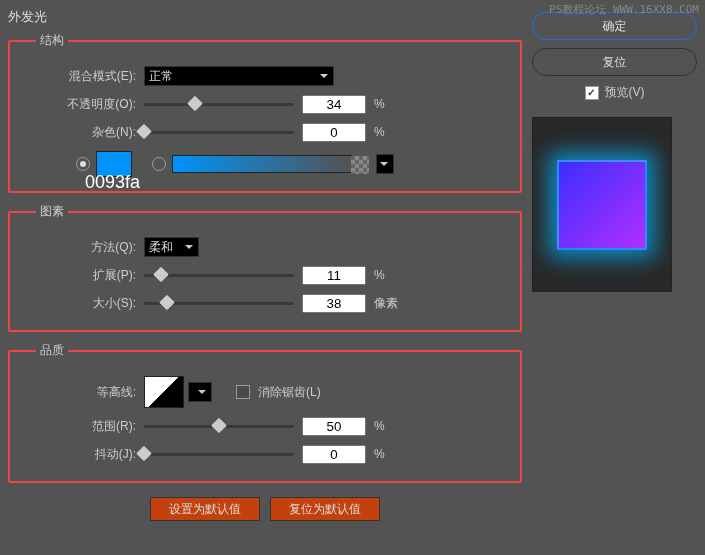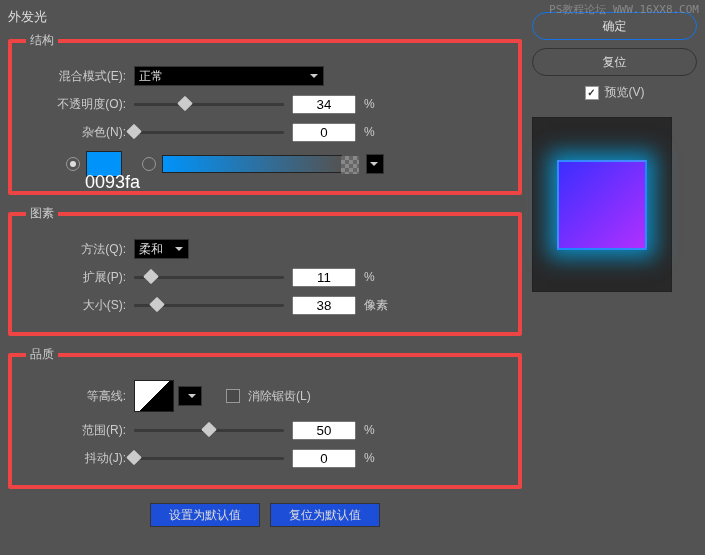--- a/index.html
+++ b/index.html
@@ -2,21 +2,21 @@
 <html><head>
 <meta charset="utf-8">
 <style>
 *{box-sizing:border-box;margin:0;padding:0}
 body{background:#535353;font-family:"Microsoft YaHei",sans-serif;font-size:12px;color:#ccc;width:705px;height:555px;position:relative;overflow:hidden}
 .watermark{position:absolute;top:2px;right:6px;font-size:11px;color:#888;font-family:monospace}
 .main{display:flex;padding:8px;gap:10px;height:100%}
 .left{flex:1;display:flex;flex-direction:column;gap:4px}
 .right{width:165px;display:flex;flex-direction:column;gap:8px;padding-top:4px}
 .title{font-size:13px;color:#ddd;margin-bottom:2px}
-fieldset{border:4px solid #ef4444;border-radius:2px;padding:10px 16px;position:relative}
+fieldset{border:2px solid #ef4444;border-radius:2px;padding:10px 28px;position:relative}
 legend{color:#ccc;font-size:12px;padding:0 4px;margin-left:-2px}
 .sec2{margin-top:6px}
 .row{display:flex;align-items:center;gap:8px;margin:6px 0;height:22px}
 .lbl{width:98px;text-align:right;color:#ccc}
 select,input[type=text]{background:#000000;border:1px solid #333;color:#ddd;height:20px;padding:0 4px;font-size:12px}
 select{appearance:none;padding-right:18px;position:relative}
 .sel-wrap{position:relative;display:inline-block}
 .sel-wrap::after{content:"";position:absolute;right:6px;top:8px;border-left:4px solid transparent;border-right:4px solid transparent;border-top:4px solid #ccc;pointer-events:none}
 .sel-wide{width:190px}
 .sel-sm{width:55px}
@@ -31,21 +31,21 @@
 .gradient{width:180px;height:18px;border:1px solid #222;background:linear-gradient(to right,#0093fa,rgba(0,147,250,0));position:relative}
 .gradient::after{content:"";position:absolute;right:-18px;top:0;width:18px;height:18px;background:repeating-conic-gradient(#888 0 25%,#666 0 50%) 0 0/8px 8px}
 .grad-wrap{position:relative;display:flex;align-items:center}
 .grad-wrap .sel-wrap{margin-left:24px}
 .grad-wrap .sel-wrap select{width:18px;padding:0}
 .colorcode{position:absolute;left:85px;top:172px;font-size:18px;color:#fff;font-weight:300}
 .contour{width:40px;height:32px;border:1px solid #222;background:linear-gradient(135deg,#fff 50%,#000 50%)}
 .chk{width:14px;height:14px;border:1px solid #999;background:#4a4a4a;display:inline-flex;align-items:center;justify-content:center}
 .chk.on{background:#fff}
 .chk.on::after{content:"✓";color:#333;font-size:10px;font-weight:bold}
-.btn{background:#1d4ed8;border:1px solid #333;color:#ddd;height:24px;padding:0 18px;font-size:12px;cursor:pointer}
+.btn{background:#c2410c;border:1px solid #333;color:#ddd;height:24px;padding:0 18px;font-size:12px;cursor:pointer}
 .btnrow{display:flex;gap:10px;justify-content:center;margin-top:10px}
 .rbtn{border:1px solid #333;border-radius:14px;height:28px;display:flex;align-items:center;justify-content:center;color:#ddd;cursor:pointer;background:#535353}
 .rbtn.primary{border:1.5px solid #1473e6}
 .prev-row{display:flex;align-items:center;justify-content:center;gap:6px;}
 .preview{width:140px;height:175px;background:#282828;border:1px solid #222;margin-top:8px;display:flex;align-items:center;justify-content:center}
 .glowbox{width:90px;height:90px;background:linear-gradient(135deg,#3b2eff,#b030ff);box-shadow:0 0 20px 8px rgba(0,180,255,0.7);border:2px solid rgba(0,200,255,0.6)}
 </style>
 </head>
 <body>
 

